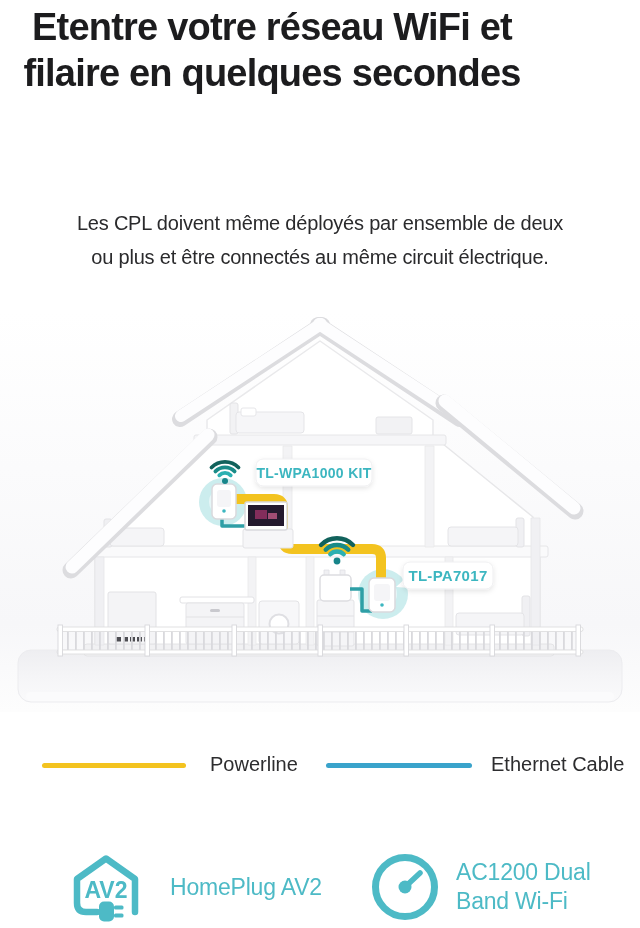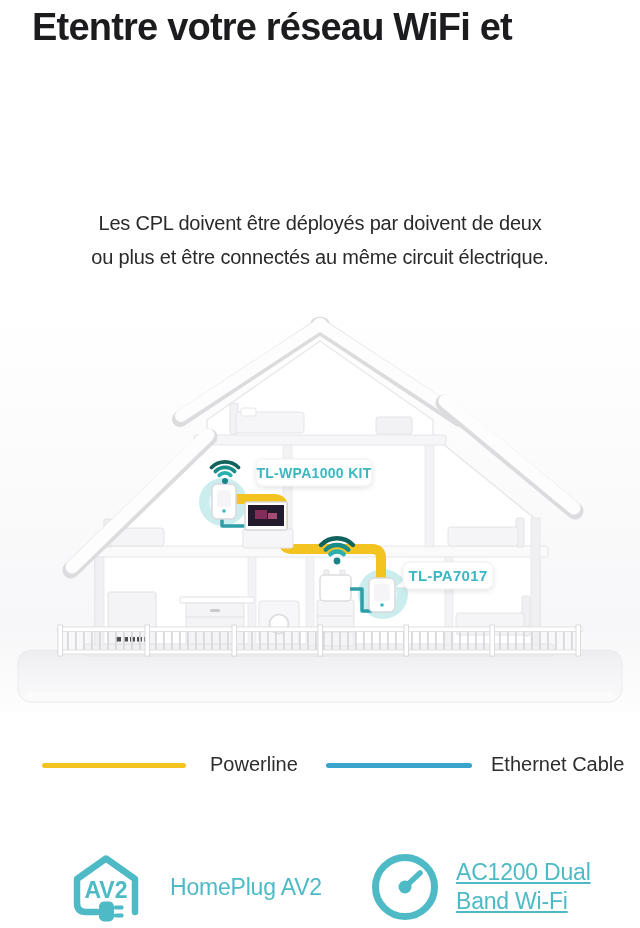--- a/index.html
+++ b/index.html
@@ -17,31 +17,32 @@
   .legend .line.ethernet{left:326px;width:146px;background:#3AA3CB;}
   .legend .lbl{position:absolute;top:11px;font-size:20px;color:#2d2d2f;}
   .legend .lbl.powerline{left:210px;}
   .legend .lbl.ethernet{left:491px;}
   .features{position:absolute;top:848px;left:0;width:613px;height:80px;}
   .feature{position:absolute;top:0;display:flex;align-items:center;}
   .feature.f1{left:60px;}
   .feature.f2{left:366px;}
   .feature .txt{font-size:23px;line-height:29px;color:#4DBAC6;margin-left:18px;
                 letter-spacing:-0.2px;}
-  .f2 .txt{margin-left:12px;text-decoration:underline;}
+  .f2 .txt{margin-left:12px;}
 </style>
 </head>
 <body>
 
 <div class="title">
   <div>Etentre votre réseau WiFi et</div>
+  <div>filaire en quelques secondes</div>
 </div>
 
 <div class="subtitle">
-  <div>Les CPL doivent être déployés par doivent de deux</div>
+  <div>Les CPL doivent même déployés par ensemble de deux</div>
   <div>ou plus et être connectés au même circuit électrique.</div>
 </div>
 
 <div class="scene">
 <svg width="640" height="400" viewBox="0 312 640 400" xmlns="http://www.w3.org/2000/svg">
   <defs>
     <linearGradient id="sceneBg" x1="0" y1="0" x2="0" y2="1">
       <stop offset="0" stop-color="#ffffff"></stop>
       <stop offset="0.78" stop-color="#f7f7f9"></stop>
       <stop offset="1" stop-color="#fdfdfd"></stop>

